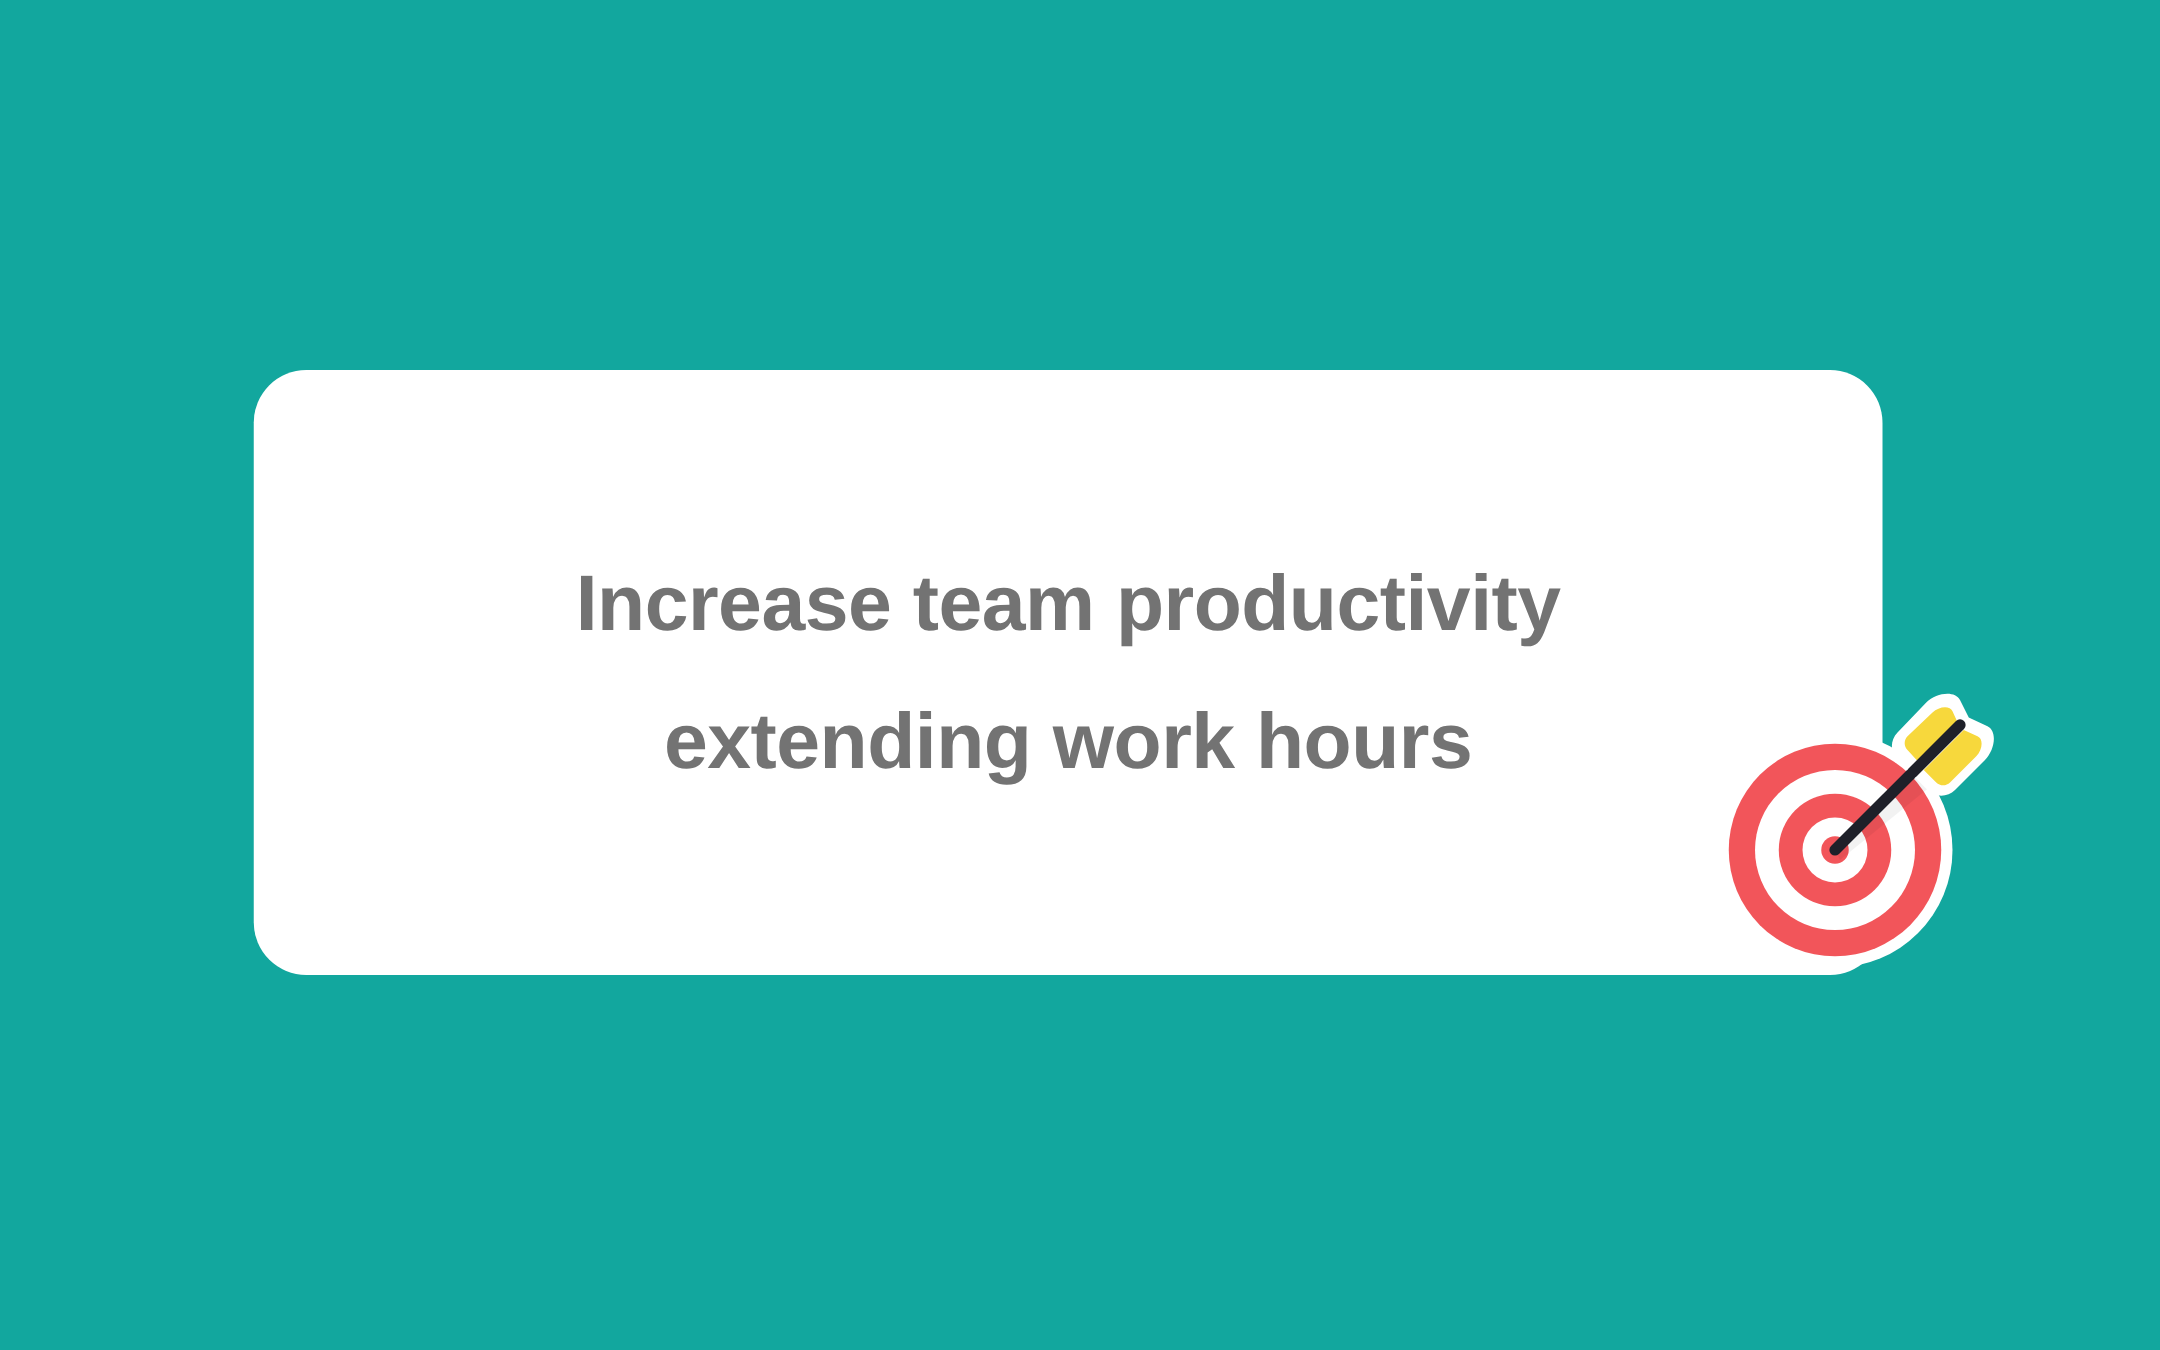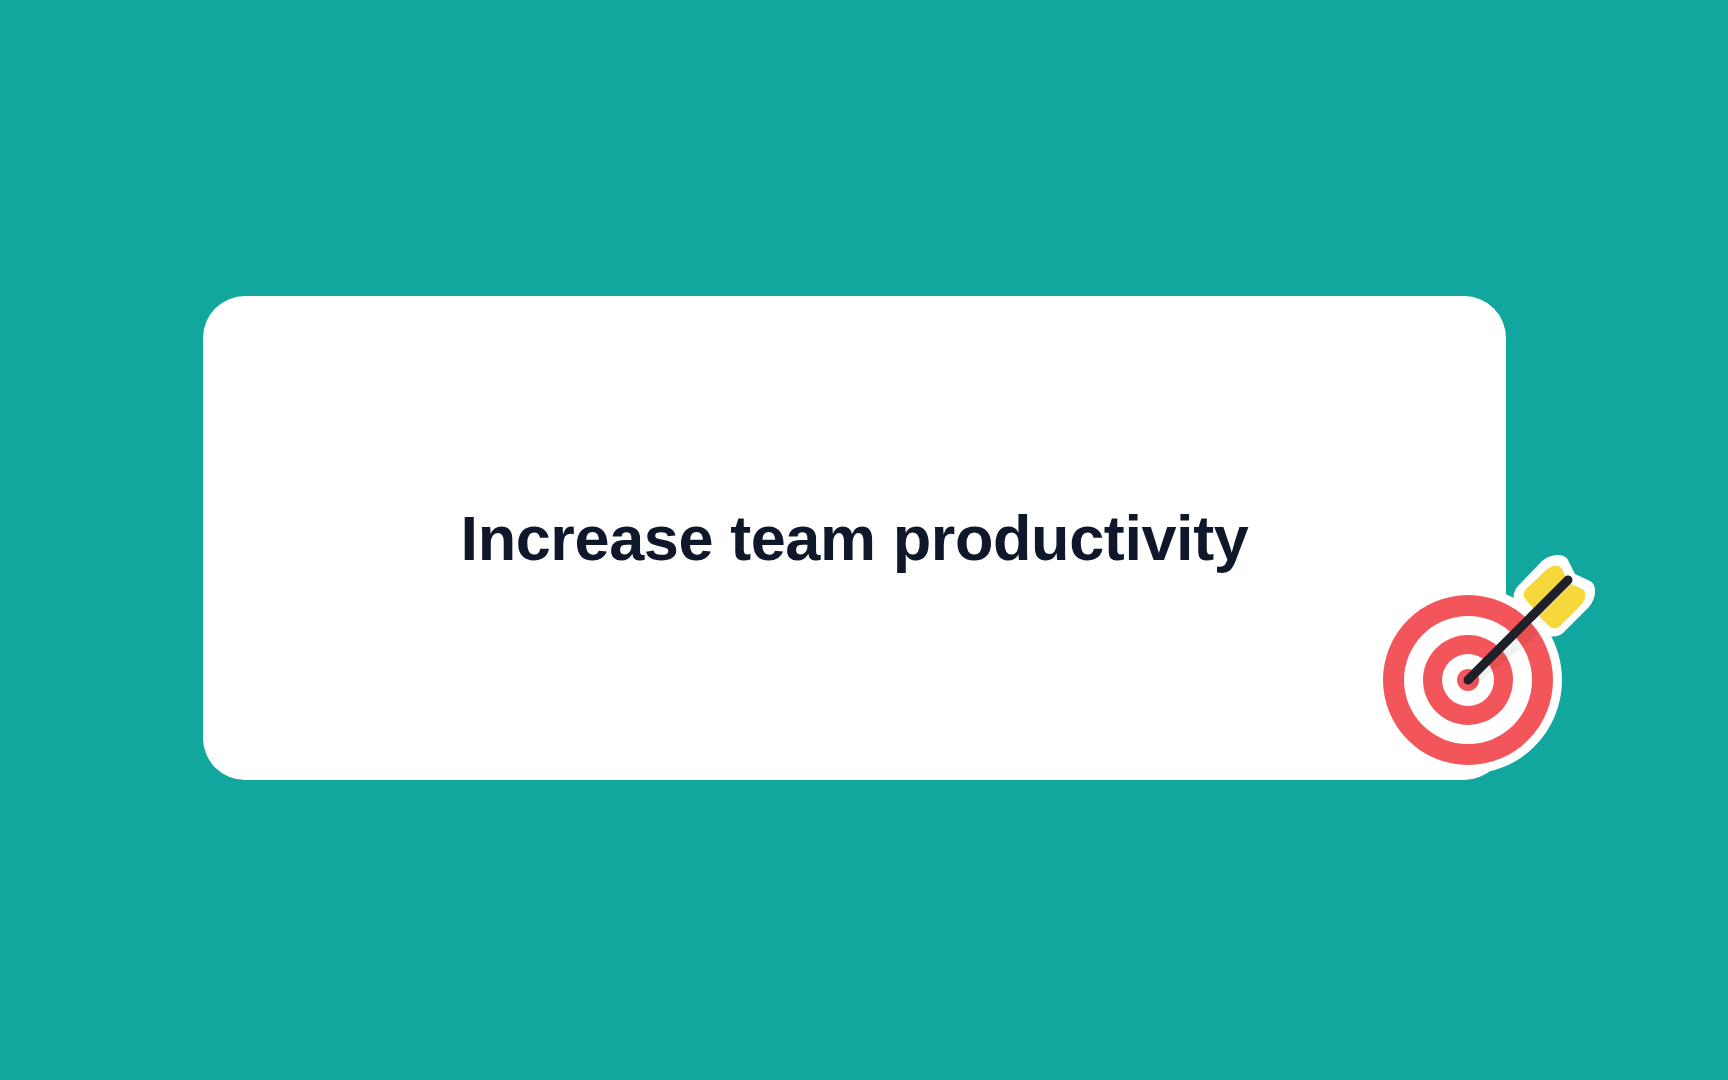--- a/index.html
+++ b/index.html
@@ -42,21 +42,21 @@
     box-sizing: border-box;
     padding: 0 56px;
   }
   .goal-line {
     display: block;
     font-family: "Liberation Sans", sans-serif;
     font-size: 63px;
     font-weight: 700;
     line-height: 110px;
     letter-spacing: -0.4px;
-    color: #0f172a;
+    color: #737373;
     text-align: left;
     white-space: nowrap;
   }
   
   #dart-icon {
     position: absolute;
     left: 1368px;
     top: 548px;
     width: 232px;
     height: 232px;
@@ -69,20 +69,21 @@
   }
 </style>
 </head>
 <body>
 
 <div id="stage">
 
   <div id="card">
     <div id="card-text">
       <span class="goal-line">Increase team productivity</span>
+      <span class="goal-line">extending work hours</span>
     </div>
   </div>
 
   <div id="dart-icon">
     <svg viewBox="0 0 232 232" xmlns="http://www.w3.org/2000/svg" aria-hidden="true">
 
       <circle cx="100" cy="132" r="94" fill="#FFFFFF"></circle>
 
       <circle cx="100" cy="132" r="85" fill="#F2555A"></circle>
 

